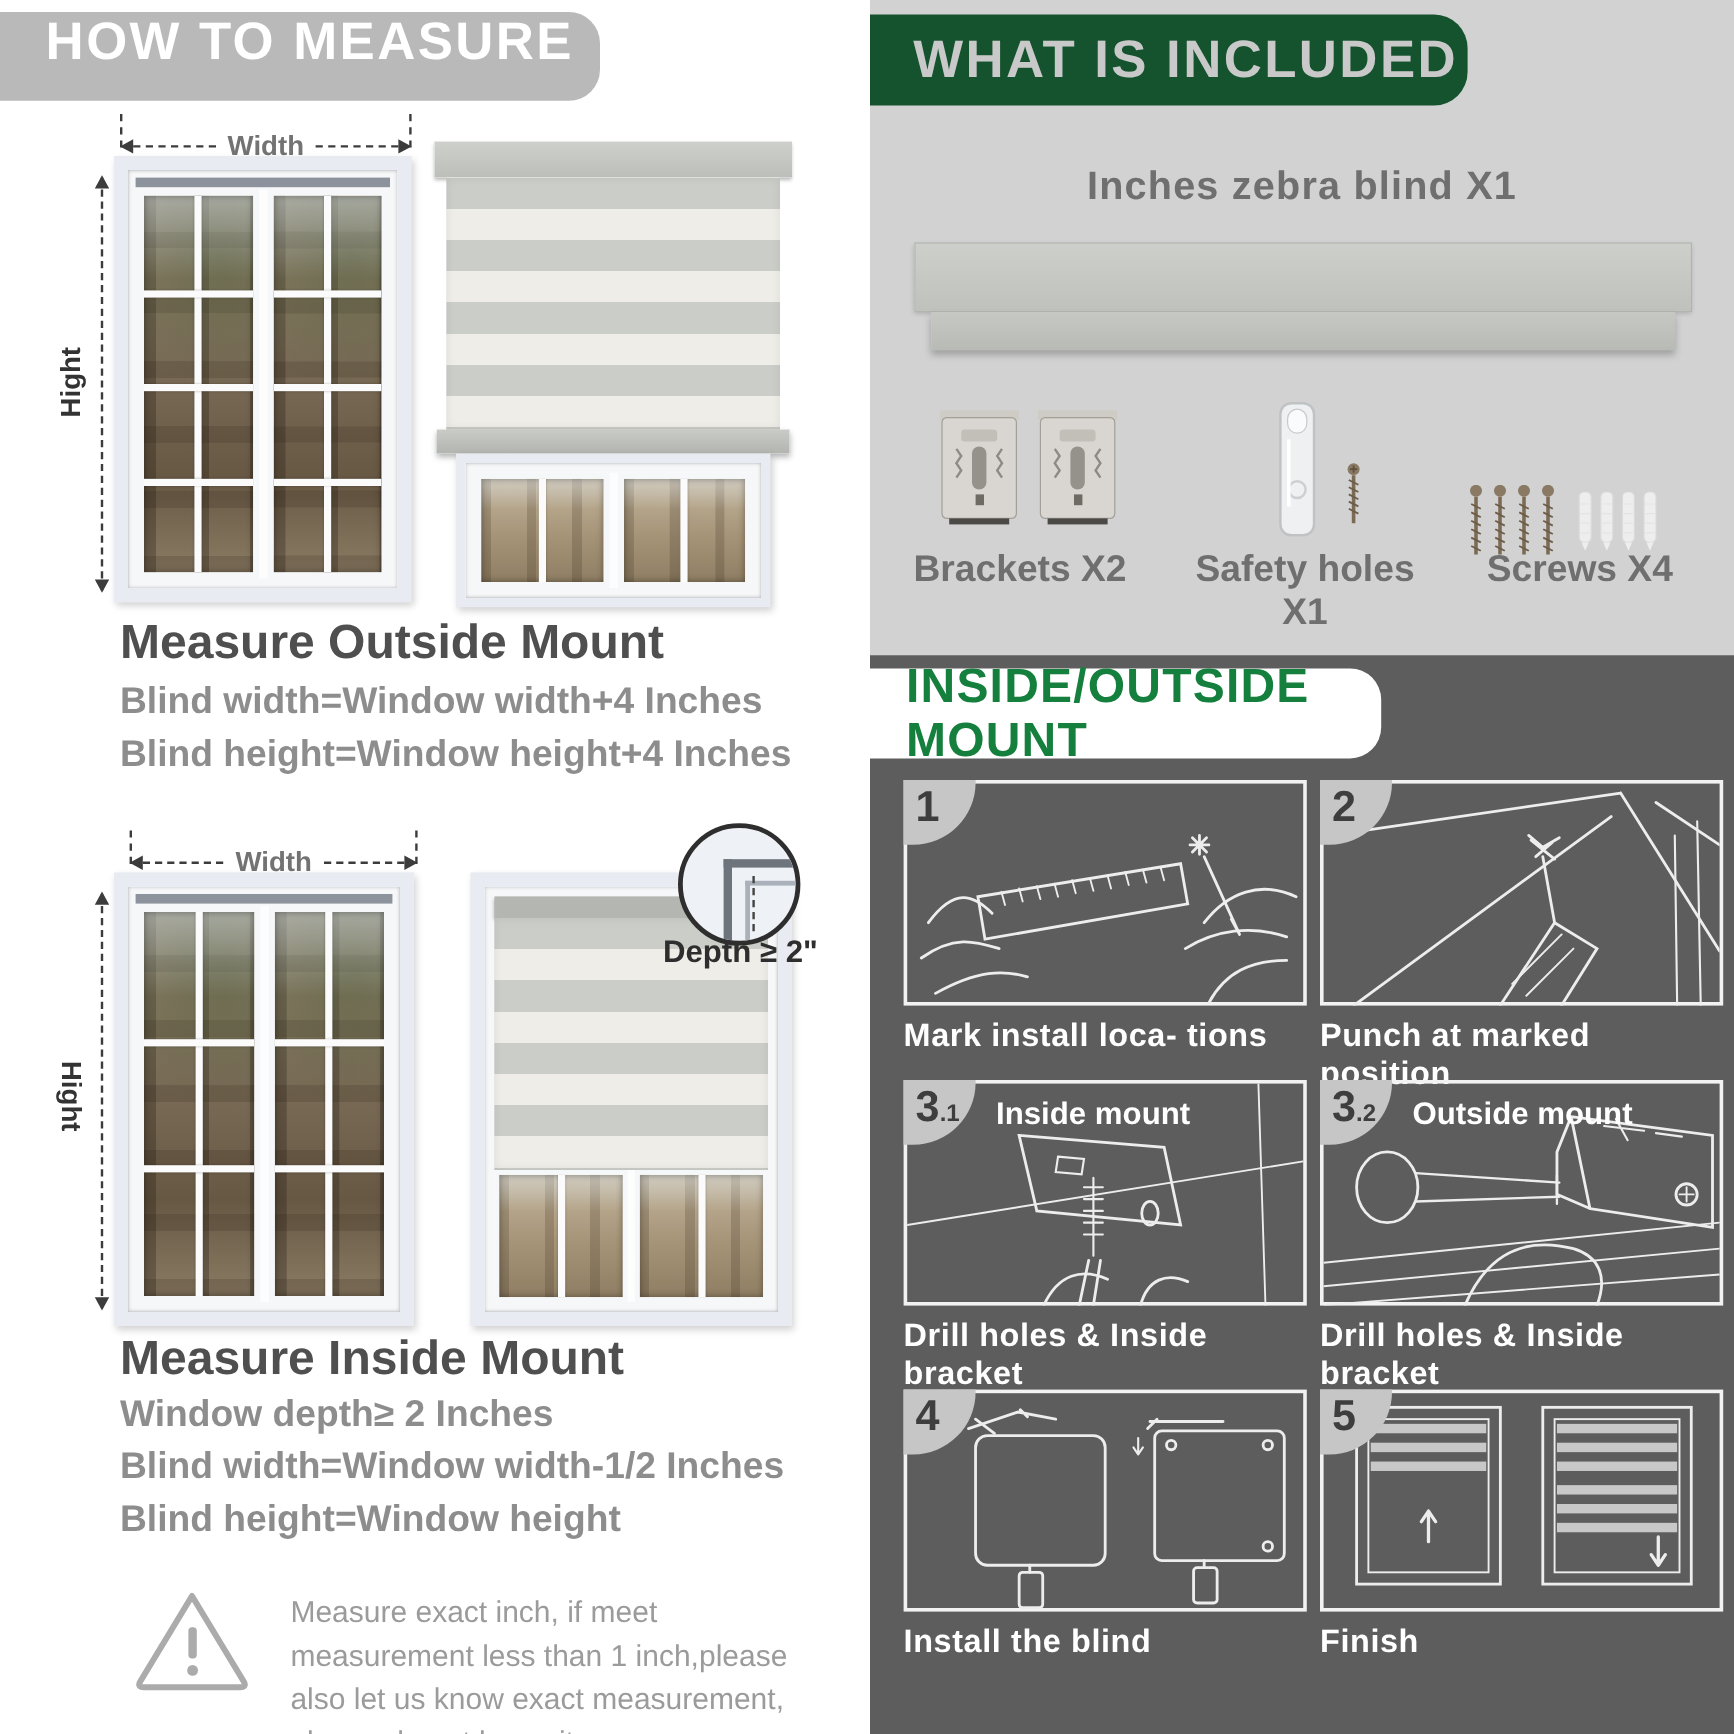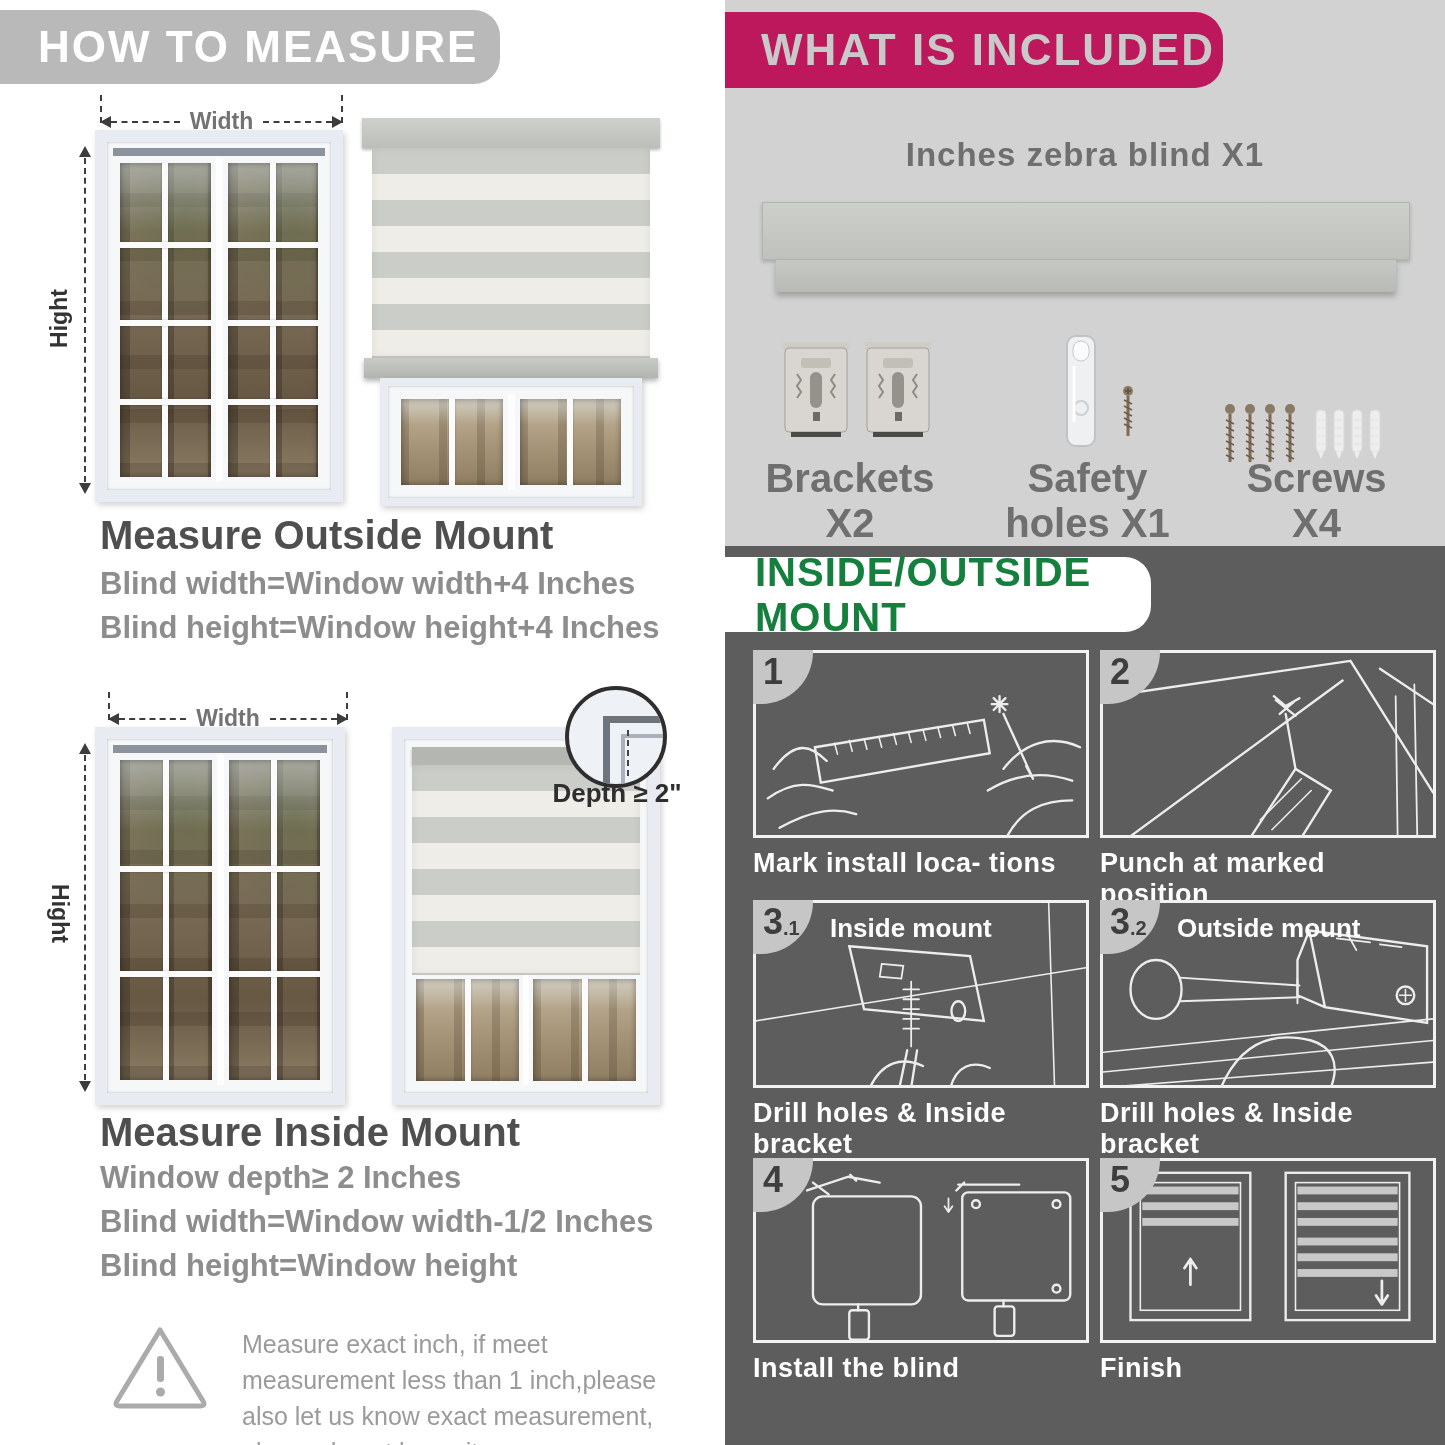--- a/index.html
+++ b/index.html
@@ -2,23 +2,23 @@
 <html><head>
 <meta charset="utf-8">
 <style>
   html,body{margin:0;padding:0;background:#fff;}
   #canvas{position:relative;width:1445px;height:1445px;background:#ffffff;overflow:hidden;
           font-family:"Liberation Sans", sans-serif;}
   .abs{position:absolute;}
 
   
   .hdr-left{left:0;top:10px;width:500px;height:74px;background:#b9b9b9;border-radius:0 26px 26px 0;
-            display:flex;align-items:center;}
+            display:flex;}
   .hdr-left span{color:#fff;font-size:44px;font-weight:bold;letter-spacing:2px;padding-left:38px;}
-  .hdr-included{left:0;top:12px;width:498px;height:76px;background:#be185d;border-radius:0 28px 28px 0;
+  .hdr-included{left:0;top:12px;width:498px;height:76px;background:#14532d;border-radius:0 28px 28px 0;
             display:flex;align-items:center;}
   .hdr-included span{color:#c9c9c9;font-size:44px;font-weight:bold;letter-spacing:2px;padding-left:36px;}
   .hdr-mount{left:0;top:11px;width:426px;height:75px;background:#fff;border-radius:0 26px 26px 0;
             display:flex;align-items:center;}
   .hdr-mount span{color:#15803d;font-size:40px;font-weight:bold;letter-spacing:1px;padding-left:30px;}
 
   
   .sec-title{font-size:40px;font-weight:bold;color:#4f4f4f;}
   .sec-line{font-size:31px;font-weight:bold;color:#8d8d8d;}
   .warn-text{font-size:25px;color:#9b9b9b;line-height:36px;}
@@ -66,21 +66,21 @@
   .mag{width:94px;height:94px;border:4px solid #2e2e2e;border-radius:50%;background:#eef1f5;overflow:hidden;z-index:5;}
   .depth-label{font-size:26px;font-weight:bold;color:#2e2e2e;text-align:center;}
 
   
   .rt{left:725px;top:0;width:720px;height:546px;background:#d2d2d2;}
   .rb{left:725px;top:546px;width:720px;height:899px;background:#5d5d5d;}
   .product{top:136px;left:0;width:100%;text-align:center;font-size:33px;font-weight:bold;color:#6f6f6f;letter-spacing:1px;}
   .hr1{height:56px;background:linear-gradient(#cdd0ca,#bfc2bc);border:1px solid #b2b5af;
        box-shadow:0 2px 4px rgba(0,0,0,.2);}
   .hr2{height:32px;margin:0 14px;background:linear-gradient(#c6c9c3,#b8bbb5);box-shadow:0 4px 6px rgba(0,0,0,.25);}
-  .hw-label{font-size:40px;font-weight:bold;color:#6f6f6f;text-align:center;}
+  .hw-label{font-size:31px;font-weight:bold;color:#6f6f6f;text-align:center;}
 
   
   .step{width:336px;}
   .frame{position:relative;height:188px;border:3px solid #f2f2f2;box-sizing:border-box;}
   .badge{position:absolute;top:-3px;left:-3px;width:60px;height:54px;background:#c6c6c6;
          border-radius:0 0 52px 0;color:#3e3e3e;display:flex;align-items:flex-start;padding:2px 0 0 10px;box-sizing:border-box;}
   .badge .n{font-size:36px;font-weight:bold;line-height:40px;}
   .badge .s{font-size:20px;font-weight:bold;line-height:52px;}
   .step-title{position:absolute;top:10px;left:74px;color:#fff;font-size:26px;font-weight:bold;text-align:center;}
   .caption{margin-top:10px;color:#fff;font-size:27px;font-weight:bold;letter-spacing:.5px;}

